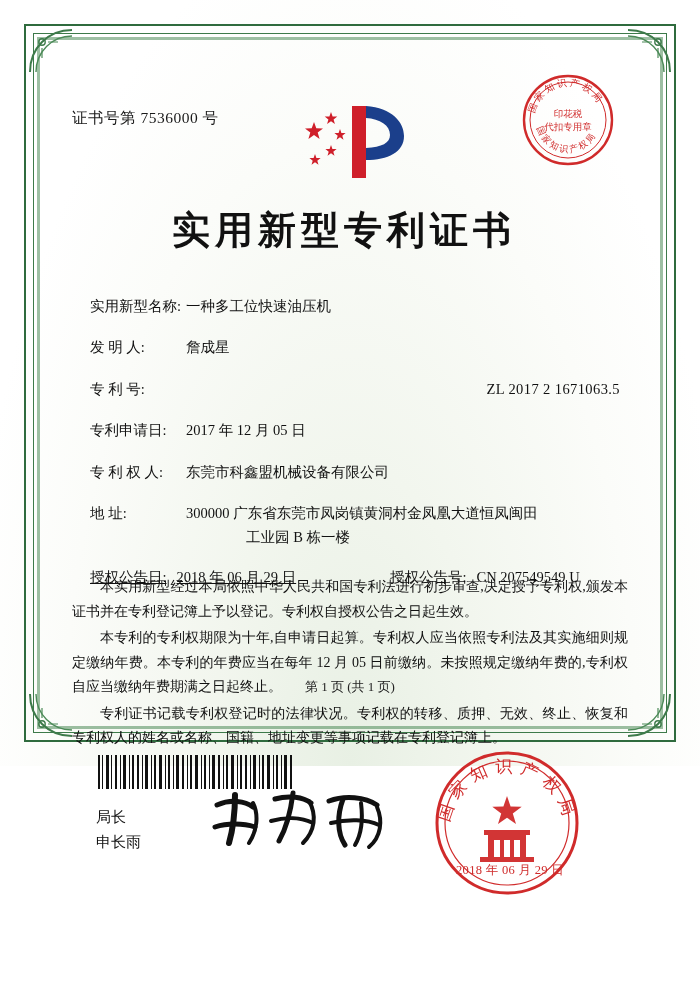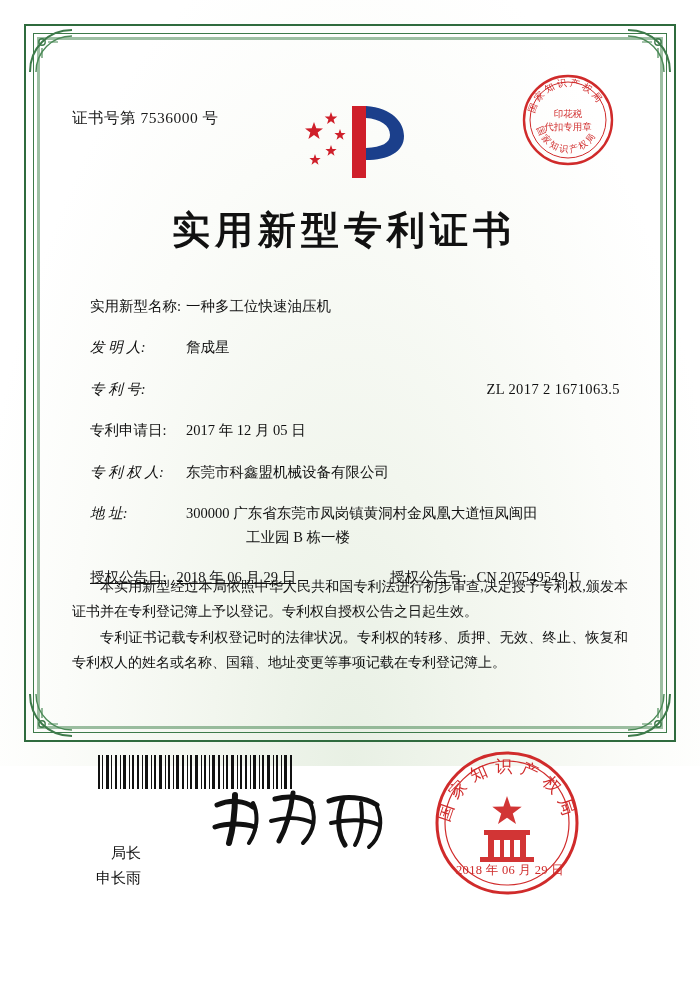--- a/index.html
+++ b/index.html
@@ -74,21 +74,21 @@
     display:flex;
     margin-bottom:19px;
     line-height:1.55;
   }
   .row .lab{
     width:96px;flex:0 0 96px;
     letter-spacing:0px;
     white-space:nowrap;
   }
   .row .lab.spread{
-    display:flex;justify-content:space-between;font-style:italic;
+    display:flex;justify-content:space-between;
   }
   .row .val{flex:1;}
   .row .val.mono{font-family:"Liberation Serif",serif;letter-spacing:.4px;text-align:right;}
   .addr-cont{
     margin-left:96px;
     margin-top:-16px;
     margin-bottom:19px;
     padding-left:60px;
   }
   .pubrow{
@@ -106,22 +106,22 @@
     text-align:justify;
   }
   .body p{margin:0 0 2px 0;text-indent:28px;}
 
   
   .barcode{
     position:absolute;left:98px;top:755px;width:196px;height:34px;
   }
   
   .sig-label{
-    position:absolute;left:96px;top:841px;
-    font-size:15px;line-height:1.65;color:#111;text-align:right;
+    position:absolute;left:96px;top:805px;
+    font-size:15px;line-height:1.65;color:#111;
   }
   .signature{
     position:absolute;left:205px;top:785px;width:185px;height:70px;
   }
   .seal-bottom{
     position:absolute;left:432px;top:748px;width:150px;height:150px;
   }
   .seal-date{
     position:absolute;left:440px;top:862px;width:140px;
     text-align:center;font-size:12.5px;color:#cf2b2b;letter-spacing:.3px;
@@ -244,20 +244,21 @@
       </div>
       <div class="right">
         <div class="lab2">授权公告号:</div>
         <div class="val2">CN 207549549 U</div>
       </div>
     </div>
   </div>
 
   <div class="body">
     <p>本实用新型经过本局依照中华人民共和国专利法进行初步审查,决定授予专利权,颁发本证书并在专利登记簿上予以登记。专利权自授权公告之日起生效。</p>
+    <p>本专利的专利权期限为十年,自申请日起算。专利权人应当依照专利法及其实施细则规定缴纳年费。本专利的年费应当在每年 12 月 05 日前缴纳。未按照规定缴纳年费的,专利权自应当缴纳年费期满之日起终止。</p>
     <p>专利证书记载专利权登记时的法律状况。专利权的转移、质押、无效、终止、恢复和专利权人的姓名或名称、国籍、地址变更等事项记载在专利登记簿上。</p>
   </div>
 
   <div class="barcode">
     <svg width="196" height="34" viewBox="0 0 196 34">
       <g fill="#111">
         <rect x="0" y="0" width="2" height="34"></rect>
           <rect x="4" y="0" width="1" height="34"></rect>
         <rect x="8" y="0" width="3" height="34"></rect>
           <rect x="13" y="0" width="1" height="34"></rect>
@@ -346,13 +347,14 @@
         <rect x="56" y="87" width="38" height="22"></rect>
         <rect x="62" y="92" width="6" height="17" fill="#fff"></rect>
         <rect x="72" y="92" width="6" height="17" fill="#fff"></rect>
         <rect x="82" y="92" width="6" height="17" fill="#fff"></rect>
         <rect x="48" y="109" width="54" height="5"></rect>
       </g>
     </svg>
   </div>
   <div class="seal-date">2018 年 06 月 29 日</div>
 
+  <div class="pagefoot">第 1 页 (共 1 页)</div>
 </div>
 
 </body></html>

